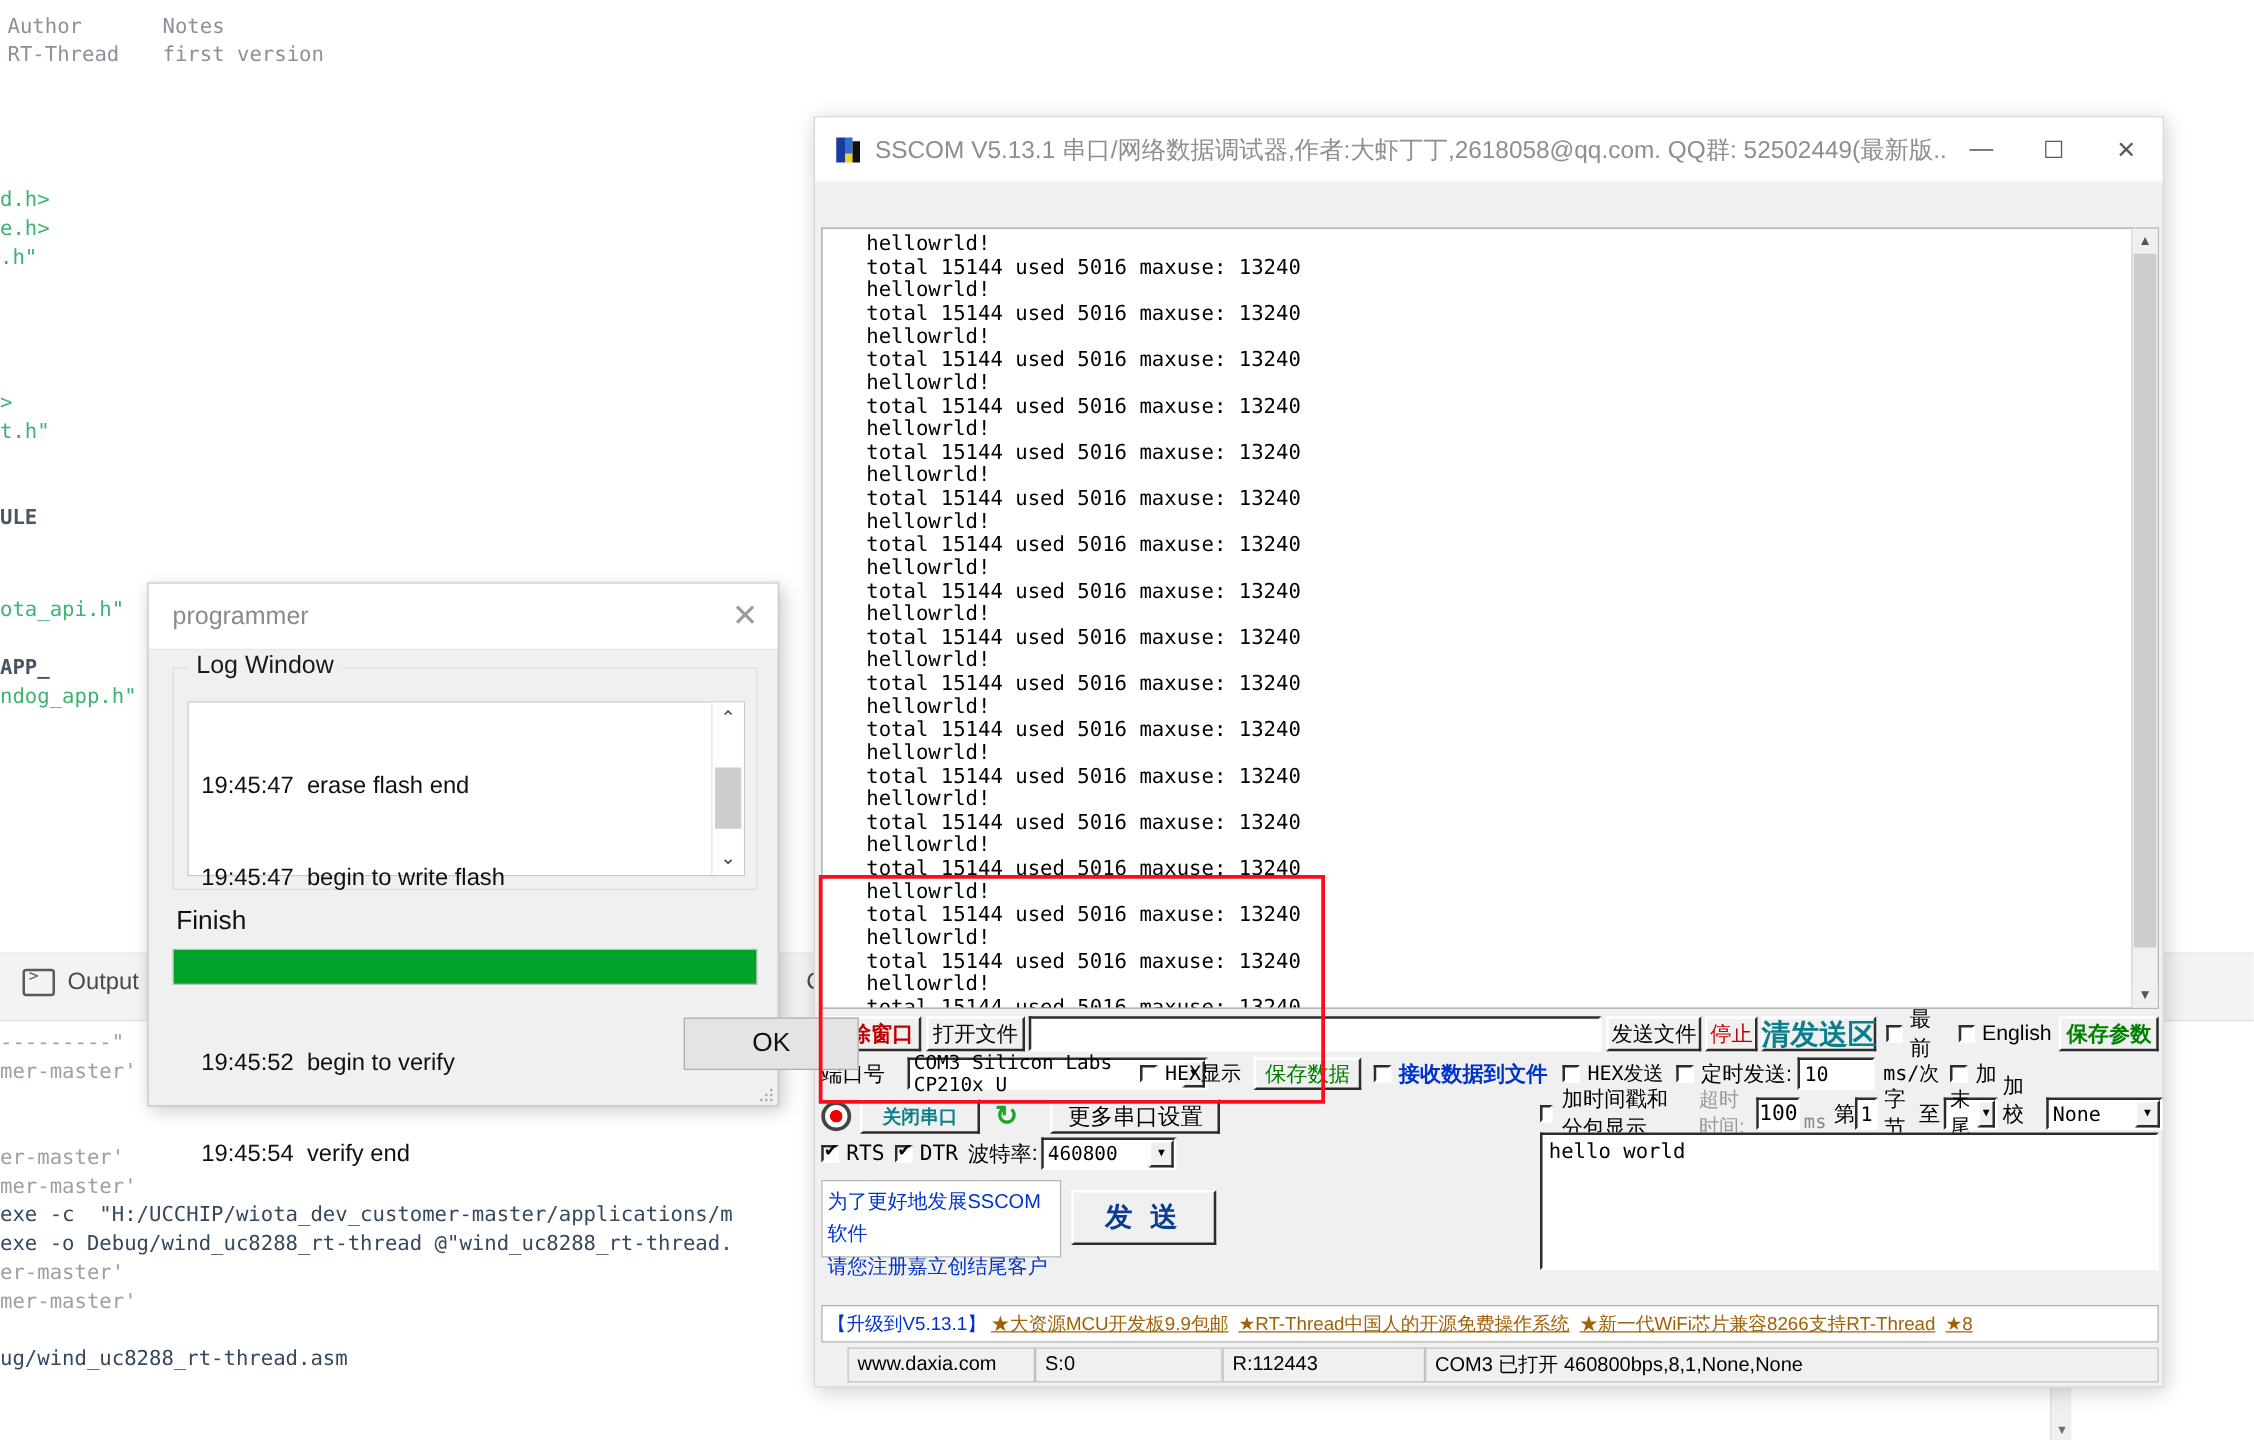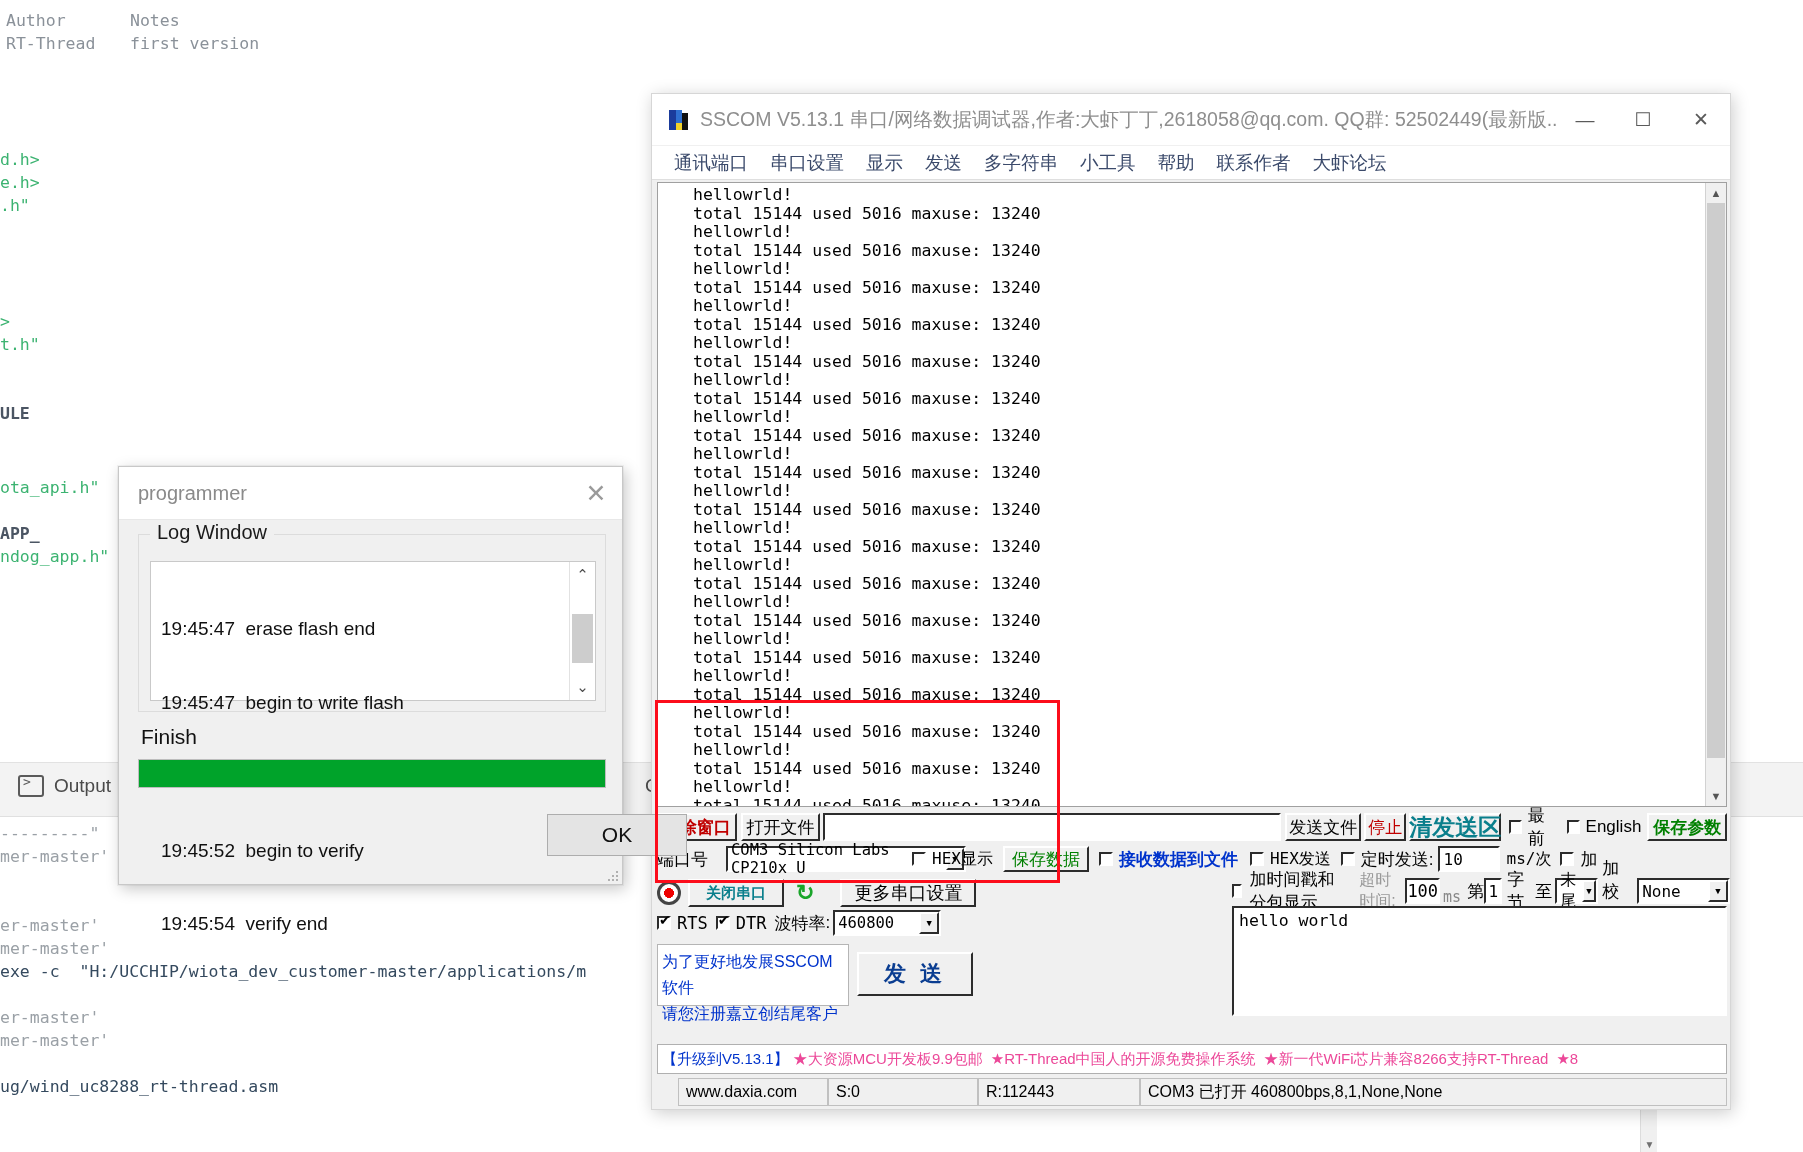--- a/index.html
+++ b/index.html
@@ -171,21 +171,21 @@
                   border-right-color:#808080; border-bottom-color:#808080;
                   display:flex; align-items:center; justify-content:center; font-size:9px; }
   .mono { font-family:"DejaVu Sans Mono", monospace; }
 
   .promo {
     position:absolute; left:5px; top:950px; width:1070px; height:30px;
     background:#ffffff; border:1px solid #b0b0b0; display:flex; align-items:center;
     font-size:15px; white-space:nowrap; overflow:hidden; padding-left:4px;
   }
   .promo .lnk { color:#0033cc; }
-  .promo .blk { color:#ec4899; }
+  .promo .blk { color:#a16207;text-decoration:underline; }
   .statusbar {
     position:absolute; left:5px; top:984px; width:1070px; height:28px;
     display:flex; align-items:stretch; font-size:16px;padding-left:21px;
   }
   .statusbar div { border:1px solid #c0c0c0; background:#f0f0f0; display:flex; align-items:center; padding-left:7px; white-space:nowrap; }
 
   .redbox {
     position:absolute; left:655px; top:700px; width:405px; height:183px;
     border:3px solid #fc0d1b; pointer-events:none; z-index:40;
   }
@@ -222,20 +222,21 @@
         <span>C</span>
       </div>
     </div>
 
     <div class="out-log">
       <span style="position:absolute;left:0;top:5px;">---------"</span>
       <span style="position:absolute;left:0;top:28px;">mer-master'</span>
       <span style="position:absolute;left:0;top:97px;">er-master'</span>
       <span style="position:absolute;left:0;top:120px;">mer-master'</span>
       <span class="hi" style="position:absolute;left:0;top:143px;">exe -c  "H:/UCCHIP/wiota_dev_customer-master/applications/m</span>
+      <span class="hi" style="position:absolute;left:0;top:166px;">exe -o Debug/wind_uc8288_rt-thread @"wind_uc8288_rt-thread.</span>
       <span style="position:absolute;left:0;top:189px;">er-master'</span>
       <span style="position:absolute;left:0;top:212px;">mer-master'</span>
       <span class="hi" style="position:absolute;left:0;top:258px;">ug/wind_uc8288_rt-thread.asm</span>
     </div>
 
     <div class="out-scroll">
       <div class="arw" style="top:0;">▲</div>
       <div class="thumb"></div>
       <div class="arw" style="bottom:0;">▼</div>
     </div>
@@ -255,31 +256,20 @@
       <b style="left:7px;top:1px;width:6px;height:13px;background:#2f6fd0;"></b>
       <b style="left:7px;top:14px;width:6px;height:7px;background:#f2d22a;"></b>
       <b style="left:13px;top:4px;width:6px;height:17px;background:#111;"></b>
     </span>
     <span class="ttl">SSCOM V5.13.1 串口/网络数据调试器,作者:大虾丁丁,2618058@qq.com. QQ群: 52502449(最新版...</span>
     <span class="wbtn">—</span>
     <span class="wbtn">☐</span>
     <span class="wbtn">✕</span>
   </div>
 
-  <div class="menubar">
-    <span>通讯端口</span>
-    <span>串口设置</span>
-    <span>显示</span>
-    <span>发送</span>
-    <span>多字符串</span>
-    <span>小工具</span>
-    <span>帮助</span>
-    <span>联系作者</span>
-    <span>大虾论坛</span>
-  </div>
 
   <div class="recv-wrap">
     <div class="recv" id="recvText">hellowrld!
 total 15144 used 5016 maxuse: 13240
 hellowrld!
 total 15144 used 5016 maxuse: 13240
 hellowrld!
 total 15144 used 5016 maxuse: 13240
 hellowrld!
 total 15144 used 5016 maxuse: 13240

